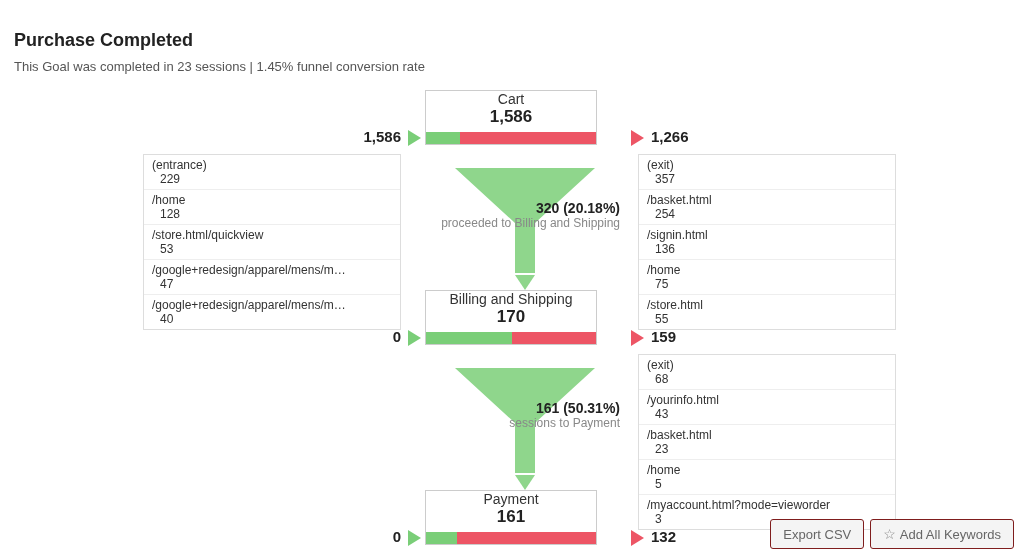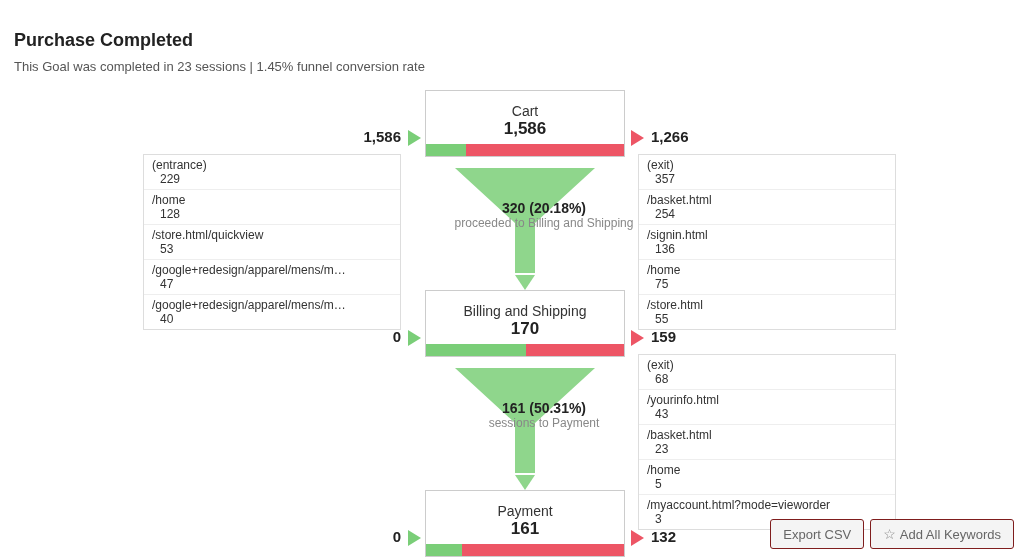--- a/index.html
+++ b/index.html
@@ -17,25 +17,25 @@
   .title { font-size: 18px; font-weight: bold; color: #222; }
   .subtitle { font-size: 13px; color: #555; margin-top: 8px; }
 
   .funnel { position: relative; width: 1024px; }
 
   .step { position: relative; height: 80px; margin-top: 0; }
 
   .step-box {
     position: absolute;
     left: 425px;
-    width: 200px;
+    width: 172px;
     border: 1px solid #ccc;
     background: #fff;
     text-align: center;
-    padding: 12px 0 0 0;
+    padding: 0 0 0 0;
   }
   .step-name { font-size: 14px; color: #333; }
   .step-count { font-size: 17px; font-weight: bold; color: #222; margin-top: 0px; }
   .bar { display: flex; height: 12px; width: 100%; margin-top: 5px; }
   .bar .green { background: #7ace78; }
   .bar .red { background: #ed5565; }
 
   .arrow-in, .arrow-out {
     position: absolute;
     top: 40px;
@@ -64,21 +64,21 @@
     white-space: nowrap;
     overflow: hidden;
     flex-direction: column;
   }
   .tbl-row:first-child { border-top: none; }
   .tbl-path { overflow: hidden; text-overflow: ellipsis; max-width: 200px; color: #333; }
   .tbl-val { color: #333; padding-left: 8px; }
 
   .flow { position: relative; height: 120px; }
   .flow svg { position: absolute; left: 455px; top: -2px; }
-  .flow-label { position: absolute; left: 444px; width: 200px; text-align: center; top: 30px; }
+  .flow-label { position: absolute; left: 420px; width: 200px; text-align: right; top: 30px; }
   .flow-main { font-size: 14px; font-weight: bold; color: #222; }
   .flow-sub { font-size: 12px; color: #888; }
   .flow-arrowhead {
     position: absolute; left: 515px; top: 105px;
     width: 0; height: 0;
     border-left: 10px solid transparent;
     border-right: 10px solid transparent;
     border-top: 15px solid #8fd68c;
   }
 

